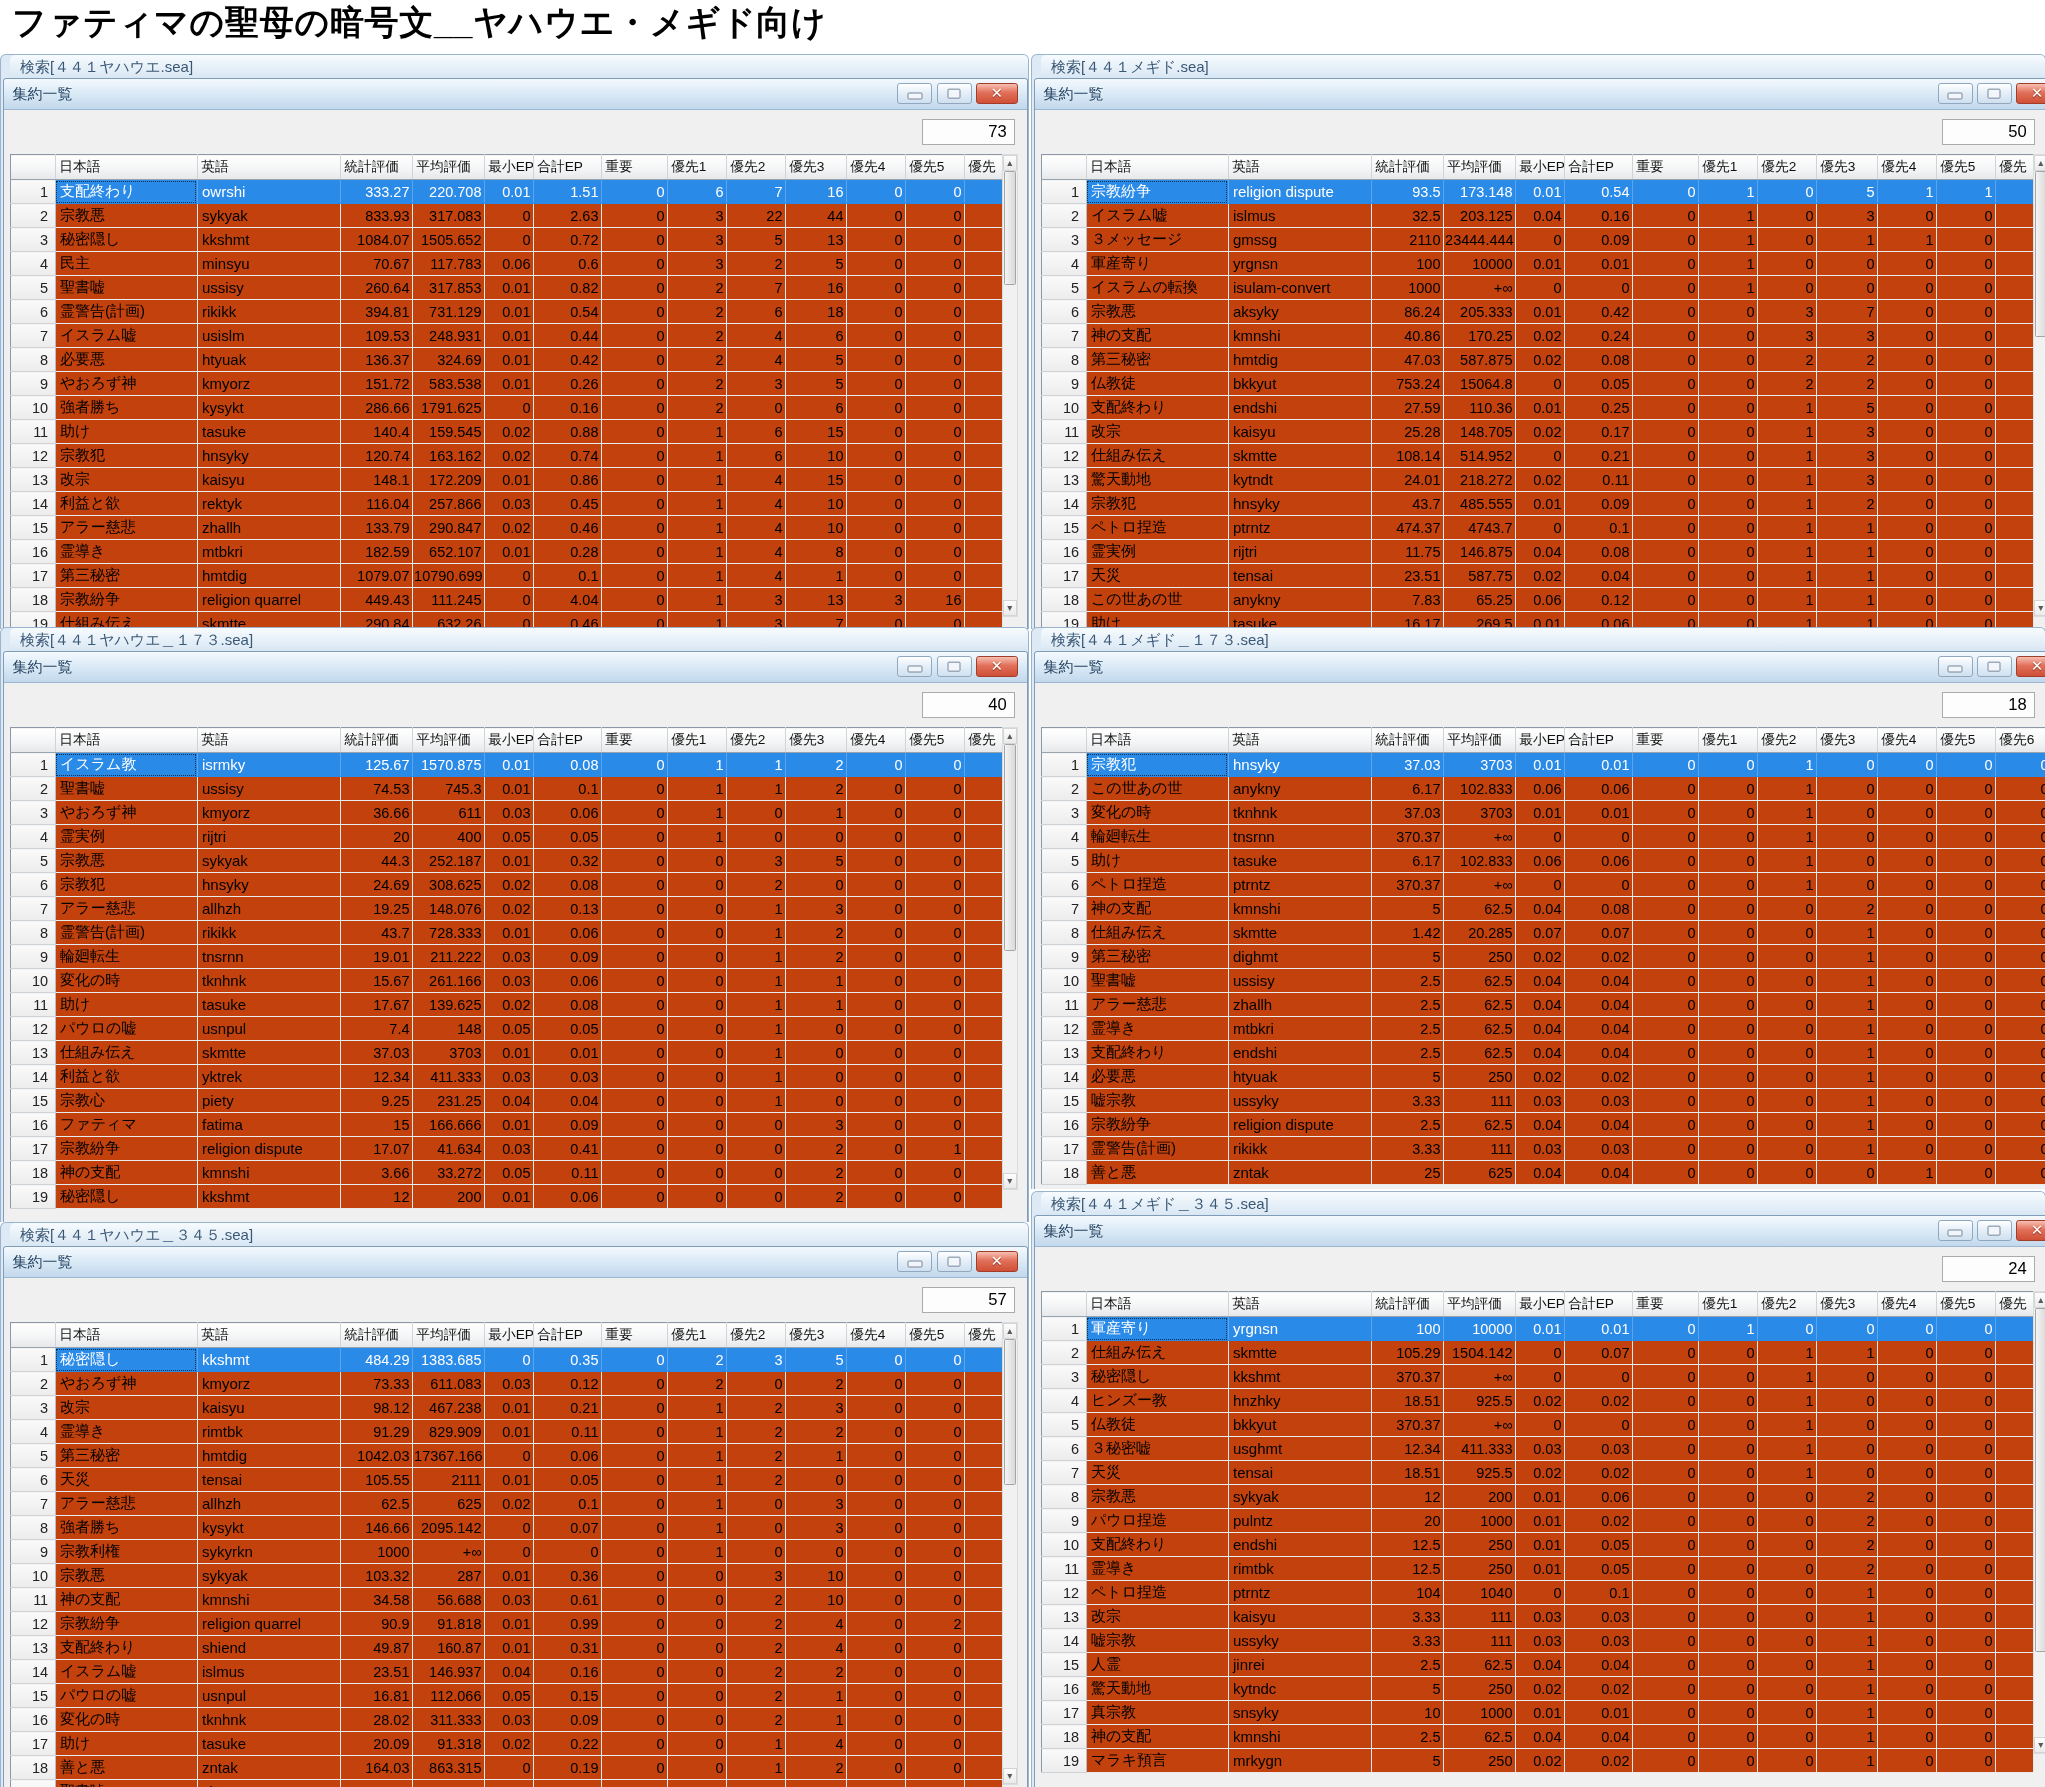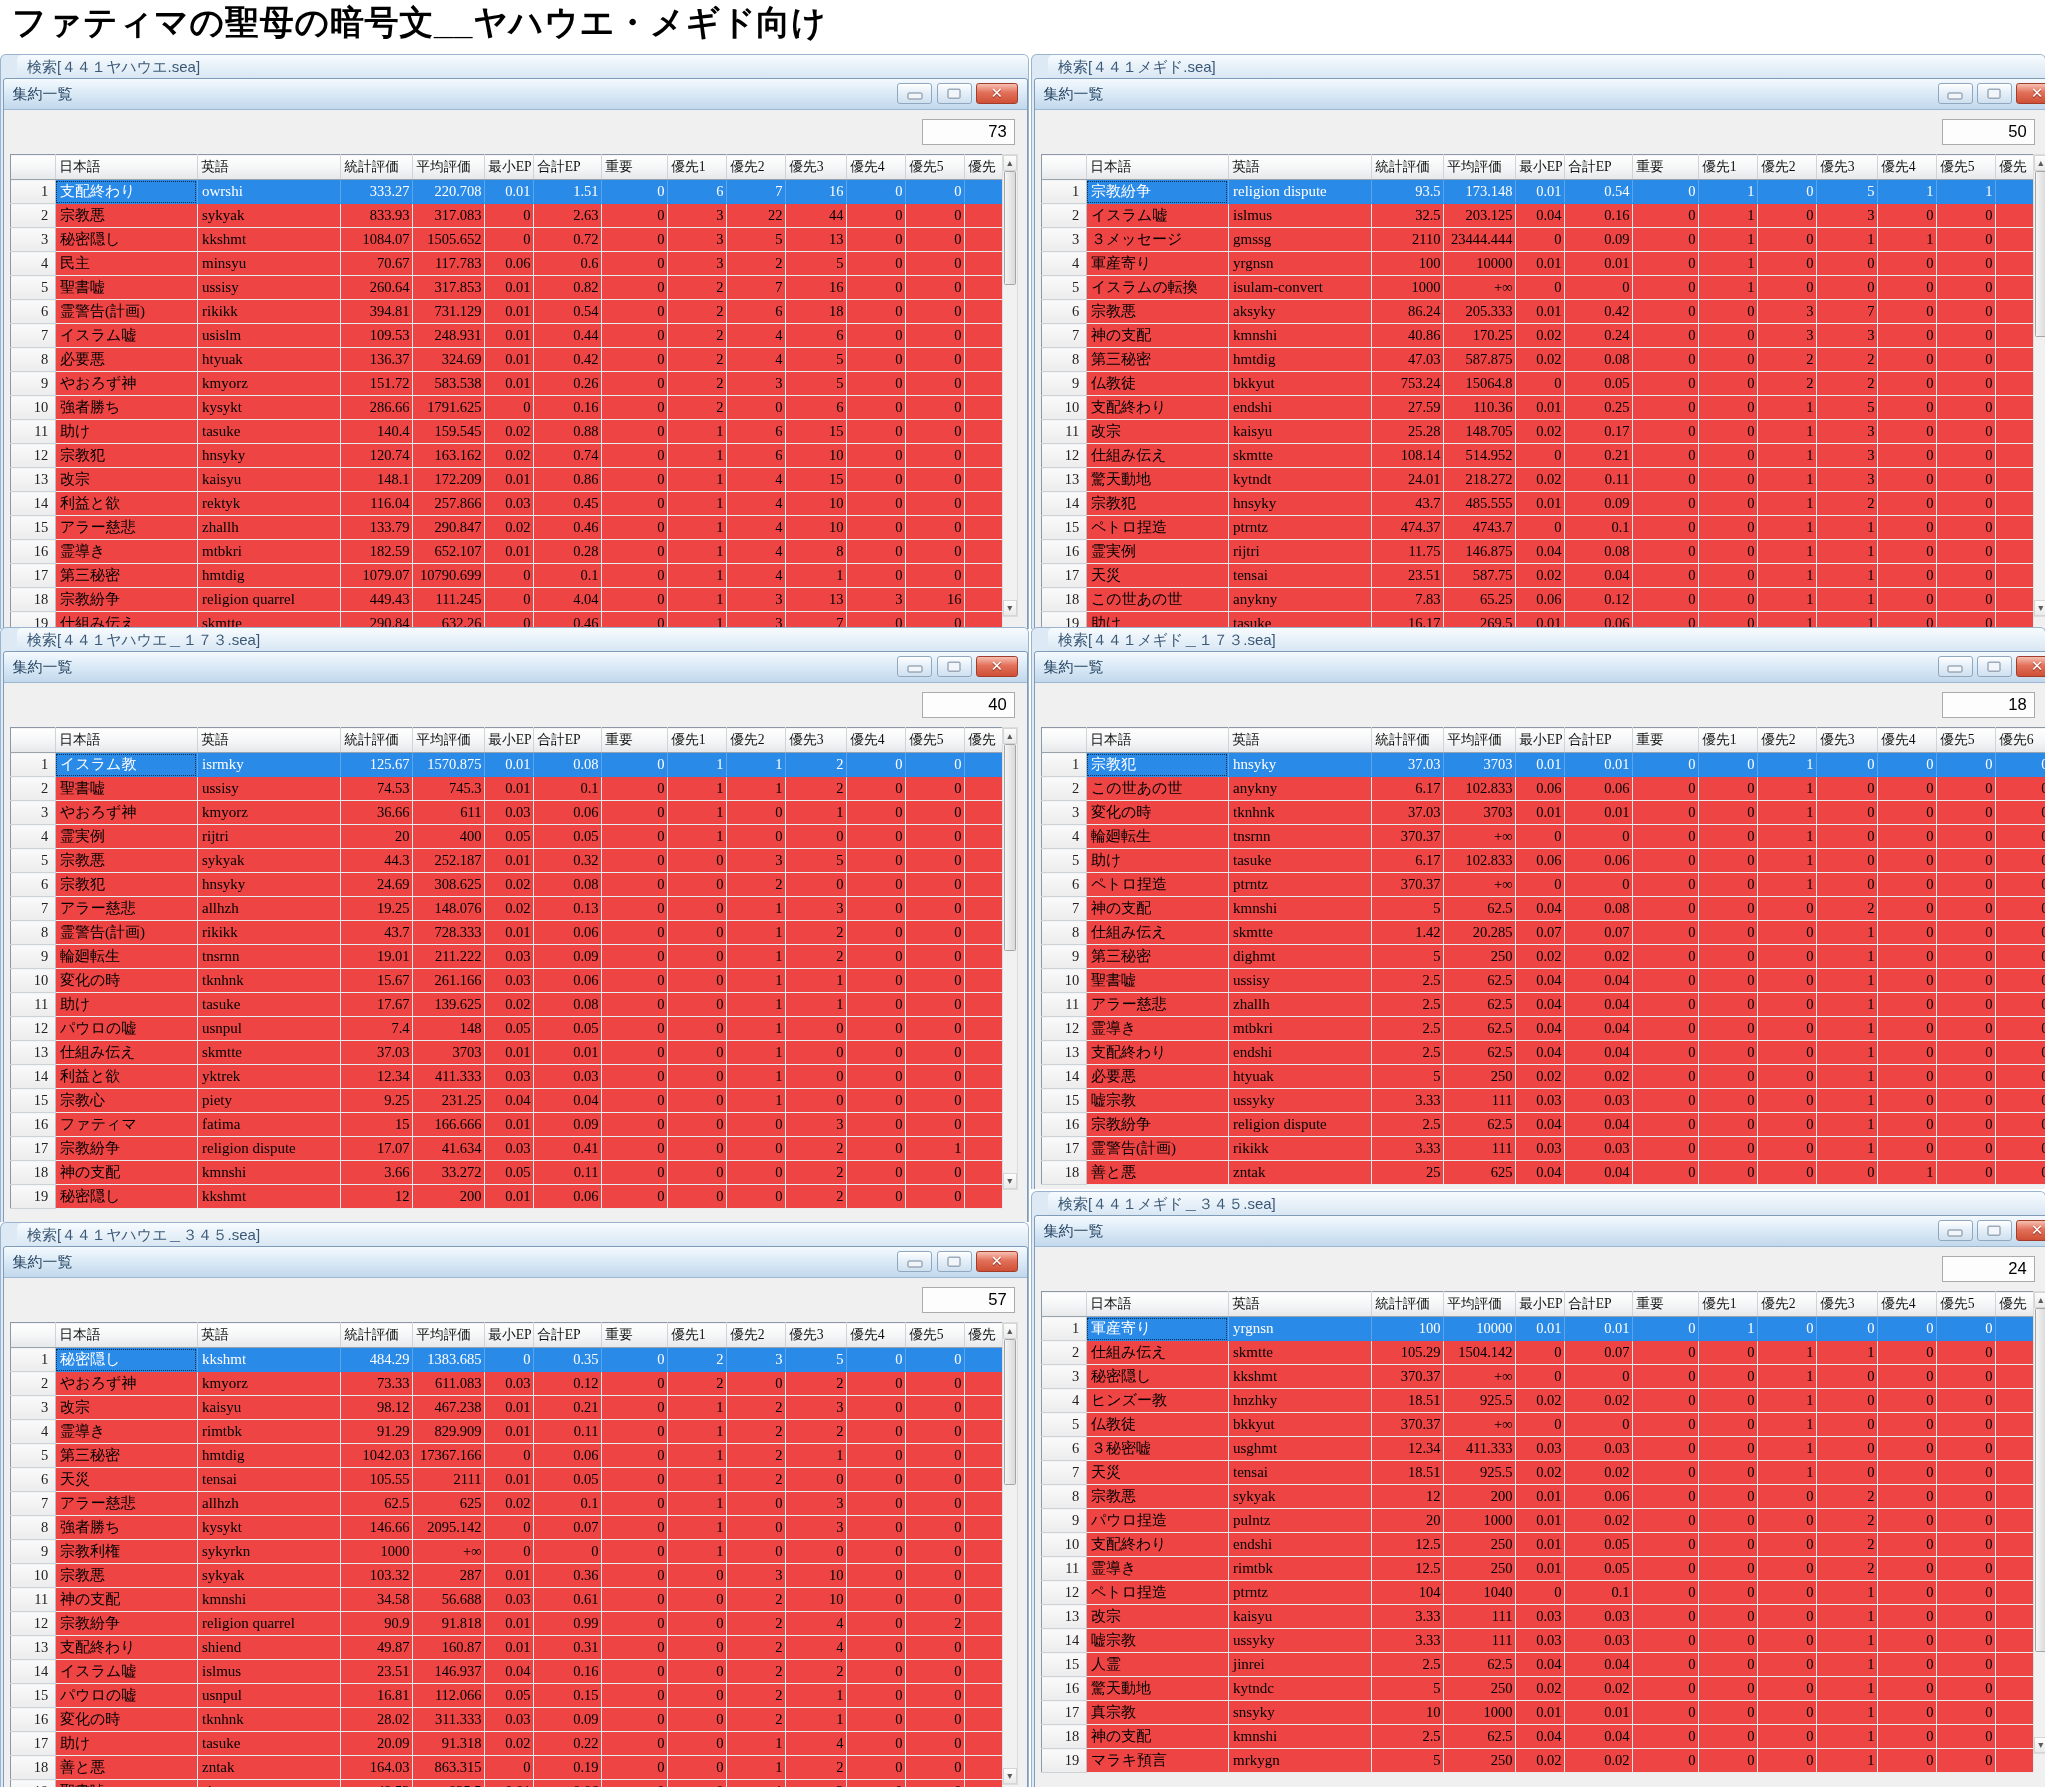--- a/index.html
+++ b/index.html
@@ -11,21 +11,21 @@
   .panel{position:absolute;overflow:hidden;}
   #p0{left:0;top:54px;width:1029px;height:575px;z-index:1;}
   #p1{left:1031px;top:54px;width:1015px;height:575px;z-index:1;}
   #p2{left:0;top:627px;width:1029px;height:595px;z-index:2;}
   #p3{left:1031px;top:627px;width:1015px;height:562px;z-index:2;}
   #p4{left:0;top:1222px;width:1029px;height:565px;z-index:3;}
   #p5{left:1031px;top:1191px;width:1015px;height:596px;z-index:3;}
 
   .search-win{position:absolute;inset:0;border:0.7px solid #9ab4cd;border-bottom:none;
               border-radius:5.8px 5.8px 0 0;background:#dde9f4;}
-  .search-bar{position:absolute;top:0;left:16px;right:0;height:24px;
+  .search-bar{position:absolute;top:0;left:9px;right:0;height:24px;
               background:linear-gradient(#f7fbfe,#d7e6f3);border-bottom:0.7px solid #bccfe1;
               border-radius:5px 5px 0 0;}
   .search-title{position:absolute;left:10px;top:2.9px;font-size:15px;color:#3a5876;white-space:nowrap;}
 
   .aggr{position:absolute;left:2.9px;top:24px;bottom:0;right:1.4px;background:#f0f0f0;
         border:0.7px solid #7f9db9;border-bottom:none;border-radius:3.6px 3.6px 0 0;}
   .panel--right .aggr{right:-14.5px;}
   .aggr-bar{position:absolute;left:0;right:0;top:0;height:30px;border-radius:2.9px 2.9px 0 0;
             background:linear-gradient(var(--tb-top,#f4f9fd),#dcebf7 45%,var(--tb-bot,#c2d8ec));
             border-bottom:0.7px solid #9db7d0;}
@@ -45,21 +45,21 @@
   .glyph-close{display:block;text-align:center;line-height:19.5px;font-size:14.5px;font-weight:bold;
        color:#fff;text-shadow:0 0.7px 0.7px #7c2a1a;}
 
   .countbox{position:absolute;top:40px;width:93px;height:26px;background:#fdfdfd;
             border:0.7px solid #ababab;box-sizing:border-box;font-size:16.6px;color:#000;
             text-align:right;line-height:24.6px;padding-right:7.2px;}
   .panel--left .countbox{right:11.6px;}
   .panel--right .countbox{right:24.6px;}
 
   .gridwrap{position:absolute;left:5.8px;top:75px;}
-  table.grid{border-collapse:collapse;table-layout:fixed;background:#ef4444;border:0.7px solid #8c98a5;font-family:Liberation Serif, serif;}
+  table.grid{border-collapse:collapse;table-layout:fixed;background:#c2410c;border:0.7px solid #8c98a5;}
   .grid th{height:24px;background:linear-gradient(#ffffff,#f4f5f6 55%,#e6e7e9);
       border-right:0.7px solid #cfd4da;border-bottom:0.7px solid #98a3ad;
       font-size:13.7px;font-weight:normal;text-align:left;padding:0 0 0 3.6px;color:#111;
       overflow:hidden;white-space:nowrap;}
   .grid td{height:23px;border-right:0.7px solid #e4e8ec;border-bottom:0.7px solid #e9ecef;
       overflow:hidden;white-space:nowrap;color:#000;}
   .grid td.txt{font-size:15px;padding:0 4.3px;text-align:left;}
   .grid td.num{font-size:14.5px;padding:0 2.2px 0 1.4px;text-align:right;}
   .grid td.rownum{background:linear-gradient(#fafafa,#ececec);border-right:0.7px solid #b9bfc6;
       border-bottom:0.7px solid #cdd2d7;text-align:right;color:#222;font-size:14.5px;padding:0 6.5px 0 1.4px;}

